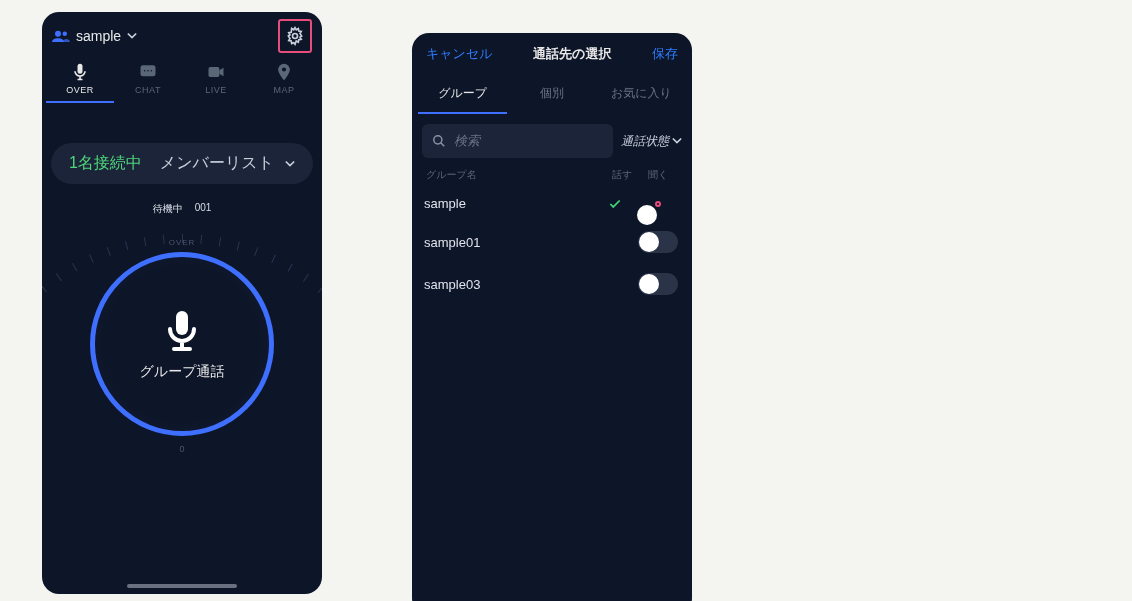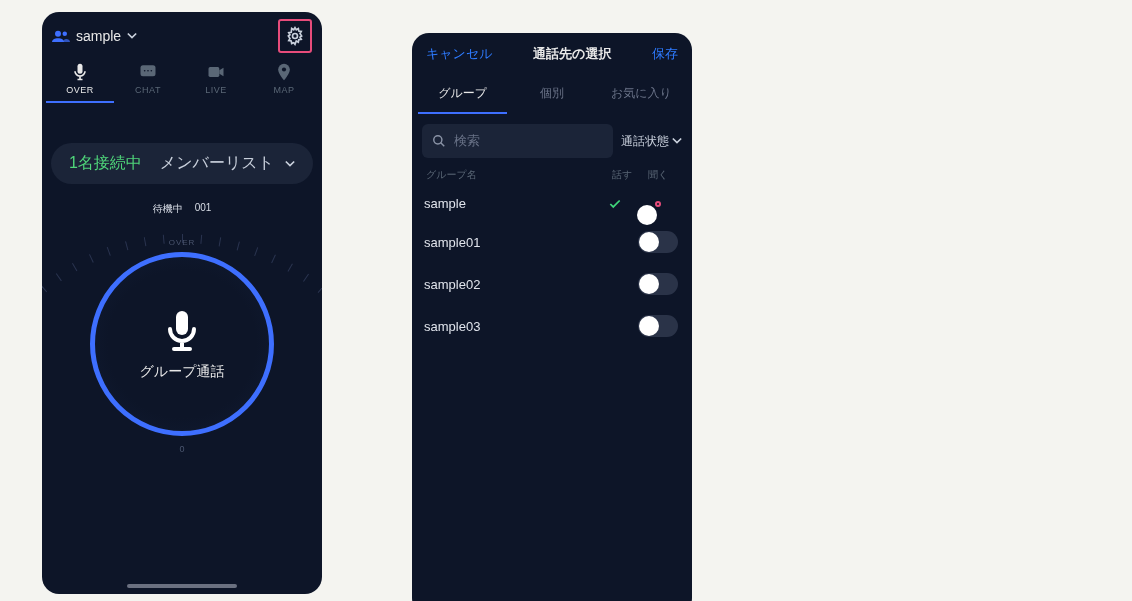--- a/index.html
+++ b/index.html
@@ -180,20 +180,21 @@
     padding: 10px 0 10px 0;
     border-bottom: 2px solid transparent;
   }
   .r-tab.active { color: #e8e8e8; border-bottom-color: #3e6fff; }
 
   .r-search-row {
     display: flex;
     align-items: center;
     gap: 8px;
     padding: 10px 10px 4px 10px;
+    font-style: italic;
   }
   .r-search {
     flex: 1;
     display: flex;
     align-items: center;
     gap: 8px;
     background: #1b2438;
     border-radius: 6px;
     padding: 8px 10px;
     color: #6a7388;
@@ -412,29 +413,20 @@
       <div class="r-row">
         <span class="name">sample01</span>
         <span class="check"></span>
         <span class="toggle-wrap">
           <span class="toggle off">
             <span class="knob"></span>
           </span>
         </span>
       </div>
       <div class="r-row">
-        <span class="name">sample02</span>
-        <span class="check"></span>
-        <span class="toggle-wrap">
-          <span class="toggle off">
-            <span class="knob"></span>
-          </span>
-        </span>
-      </div>
-      <div class="r-row">
         <span class="name">sample03</span>
         <span class="check"></span>
         <span class="toggle-wrap">
           <span class="toggle off">
             <span class="knob"></span>
           </span>
         </span>
       </div>
     </div>
 

